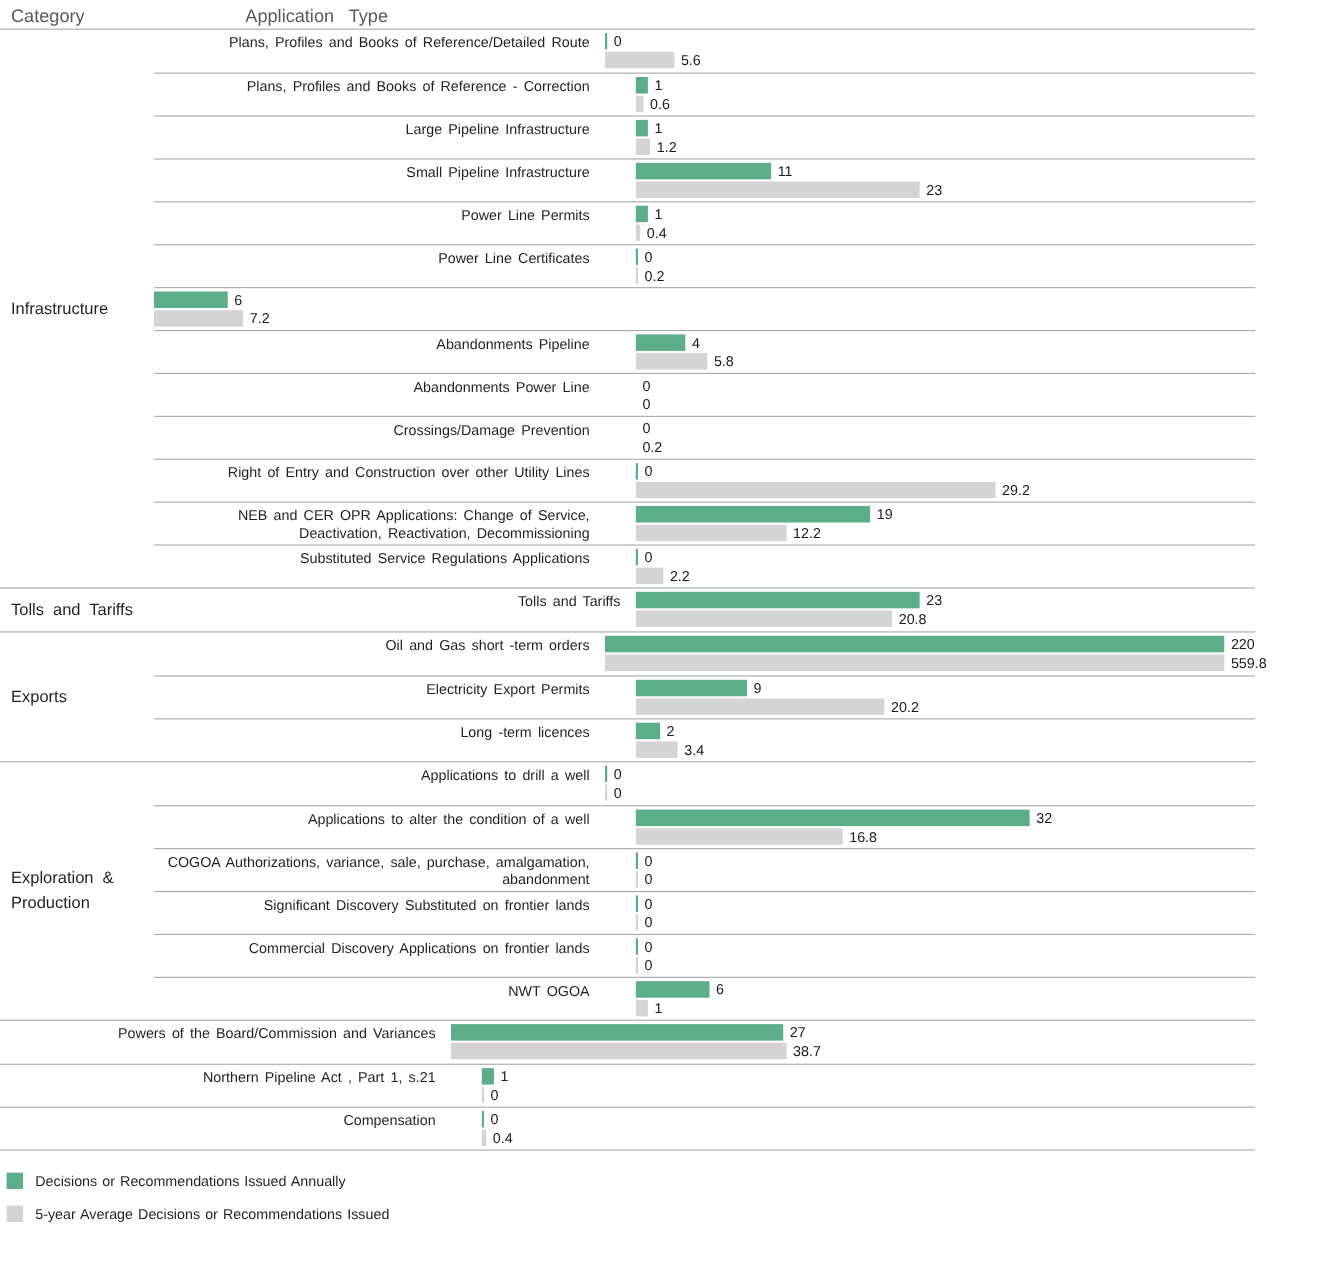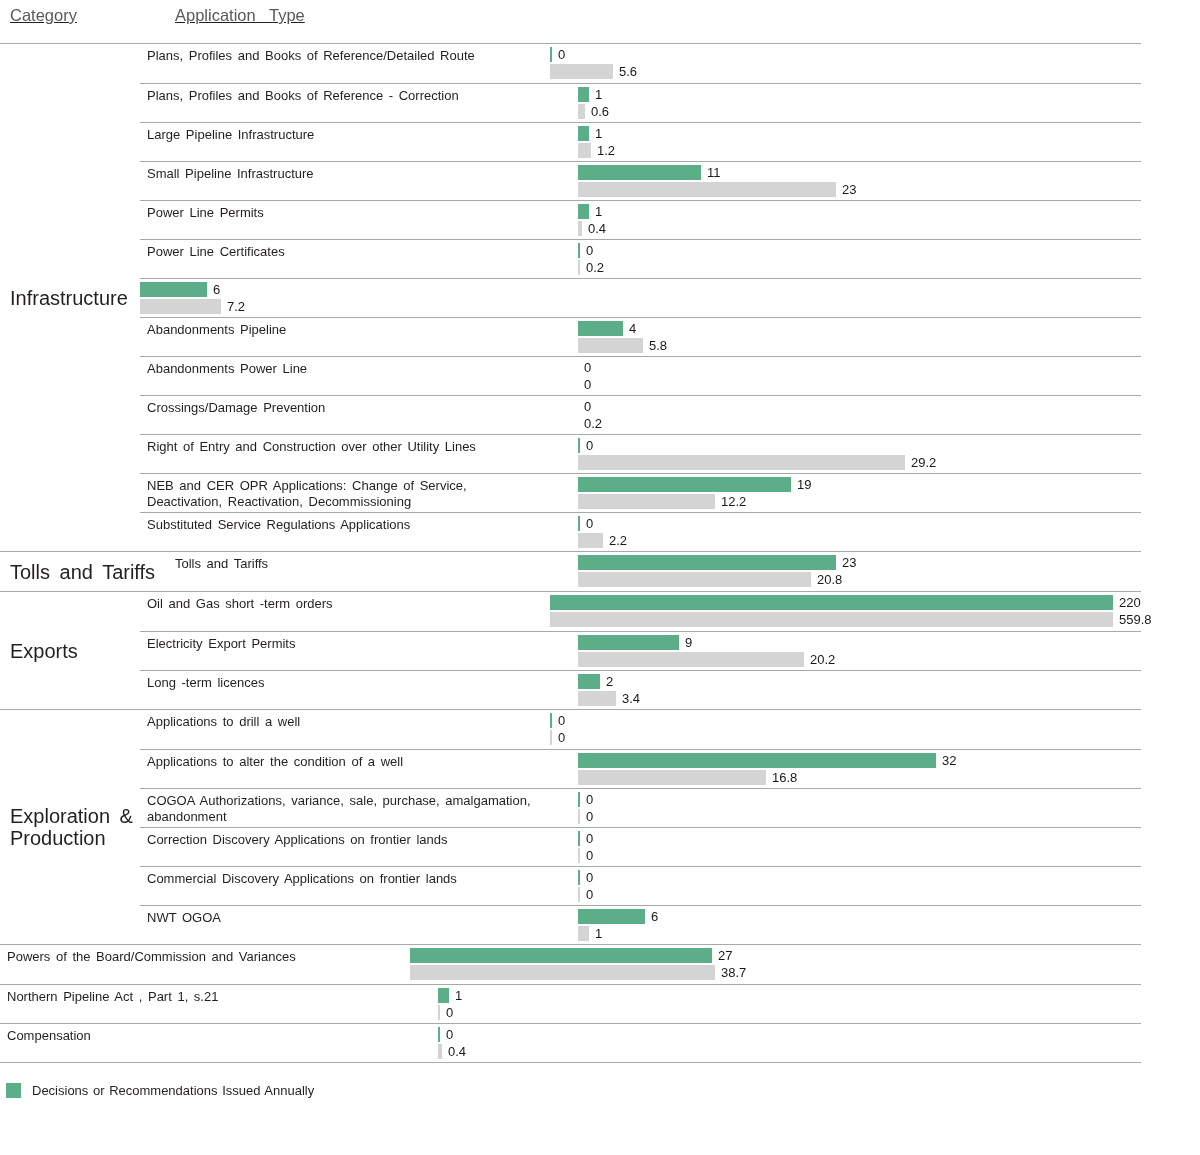--- a/index.html
+++ b/index.html
@@ -6,63 +6,64 @@
   body {
     font-family: "Liberation Sans", sans-serif;
     color: #231f20;
     width: 1200px;
   }
   .chart-wrap { width: 1200px; }
 
   
   .chart-header {
     display:flex;
-    height:44px;
+    height:27px;
     box-sizing:border-box;
     border-bottom:1px solid var(--divider);
     width:1141px;
-    text-decoration:underline;
   }
   .chart-header .hdr-cat {
     width:168px; box-sizing:border-box;
     padding:6px 0 0 10px;
     font-size:16.5px; color:var(--header_text);
     word-spacing:4px;
   }
   .chart-header .hdr-app {
     padding:6px 0 0 7px;
     font-size:16.5px; color:var(--header_text);
     word-spacing:9px;
+    margin-left:48px;
   }
 
   
   .group {
     display:flex;
     border-bottom:1px solid var(--divider);
     width:1141px;
   }
   .group-cat {
     width:168px; box-sizing:border-box;
     display:flex; align-items:center;
     padding-left:10px;
-    font-size:20px; line-height:22px;
+    font-size:15px; line-height:22px;
     word-spacing:4px;
   }
   .group-rows { flex:1; }
 
   .row {
     display:flex;
     height:39px; box-sizing:border-box;
   }
   .row + .row { border-top:1px solid var(--divider);gap:28px; }
   .row-label {
     width:410px; box-sizing:border-box;
     padding:4px 14px 0 7px;
     font-size:13px; line-height:15.5px;
     word-spacing:2px;
+    text-align:right;
   }
   .bars { width:563px; padding-top:3px; }
   .bar-line {
     display:flex; align-items:center;
     height:15px; margin-bottom:2px;
     white-space:nowrap;
   }
   .bar { height:15px; flex:none; }
   .bar.annual  { background: var(--annual); }
   .bar.average { background: var(--average); }
@@ -365,21 +366,21 @@
                 <div class="bar annual" style="width: 2px;"></div>
                 <span class="val">0</span>
               </div>
               <div class="bar-line">
                 <div class="bar average" style="width: 2px;"></div>
                 <span class="val">0</span>
               </div>
             </div>
           </div>
           <div class="row">
-            <div class="row-label">Correction Discovery Applications on frontier lands</div>
+            <div class="row-label">Significant Discovery Substituted on frontier lands</div>
             <div class="bars">
               <div class="bar-line">
                 <div class="bar annual" style="width: 2px;"></div>
                 <span class="val">0</span>
               </div>
               <div class="bar-line">
                 <div class="bar average" style="width: 2px;"></div>
                 <span class="val">0</span>
               </div>
             </div>
@@ -455,15 +456,19 @@
           </div>
         </div>
       </div>
     </div>
 
   <div class="legend">
     <div class="legend-item">
       <span class="legend-swatch annual"></span>
       <span>Decisions or Recommendations Issued Annually</span>
     </div>
+    <div class="legend-item">
+      <span class="legend-swatch average"></span>
+      <span>5-year Average Decisions or Recommendations Issued</span>
+    </div>
   </div>
 
 </div>
 
 </body></html>

